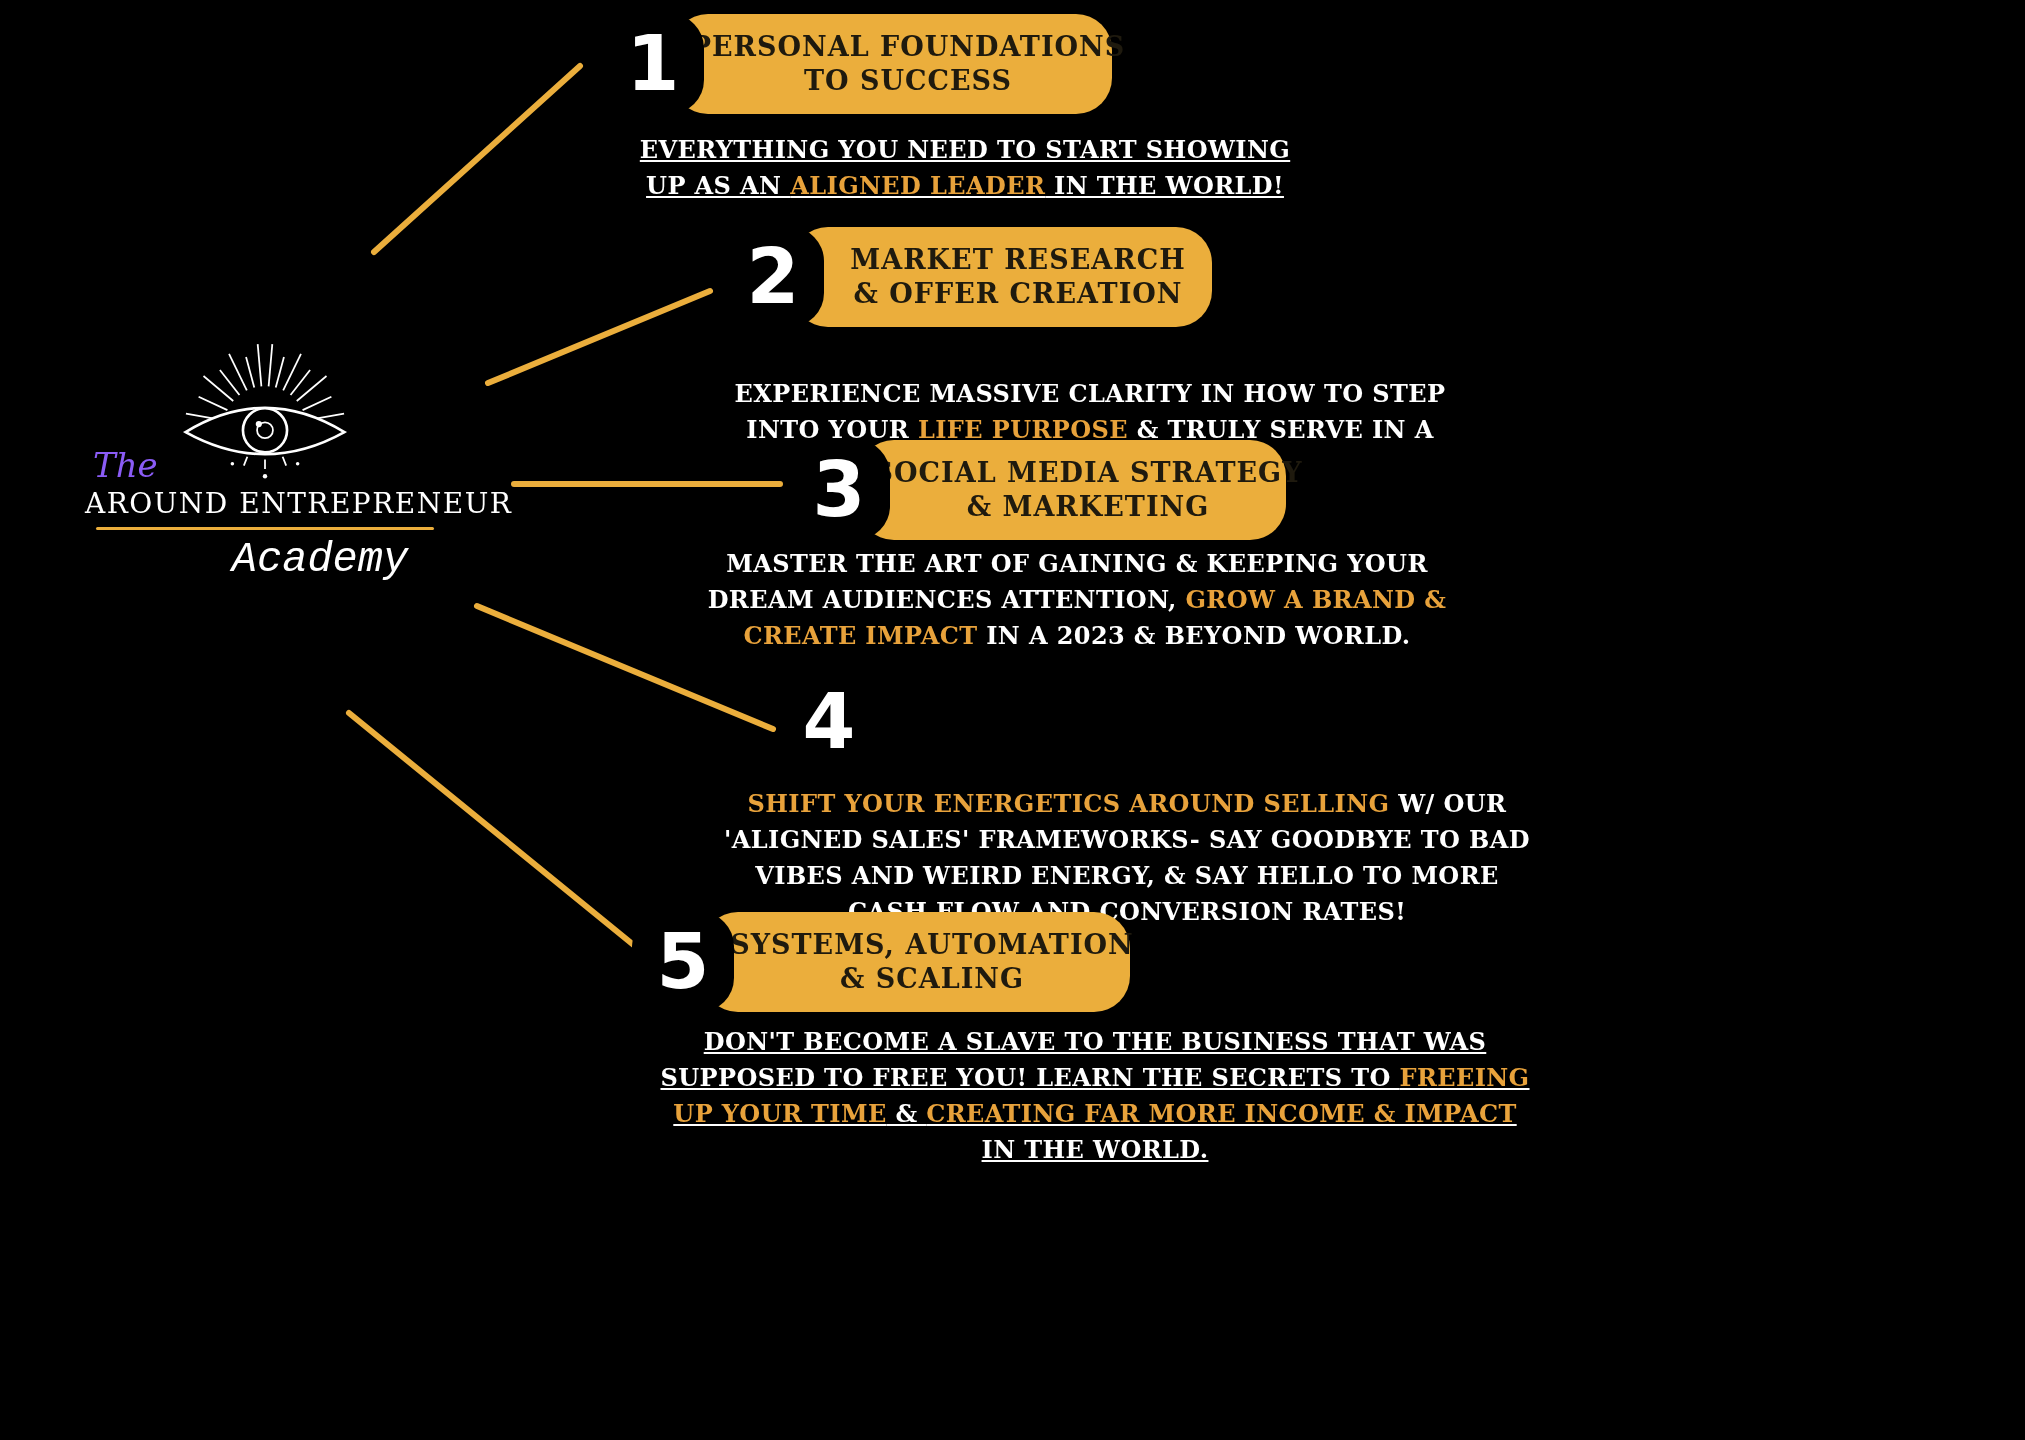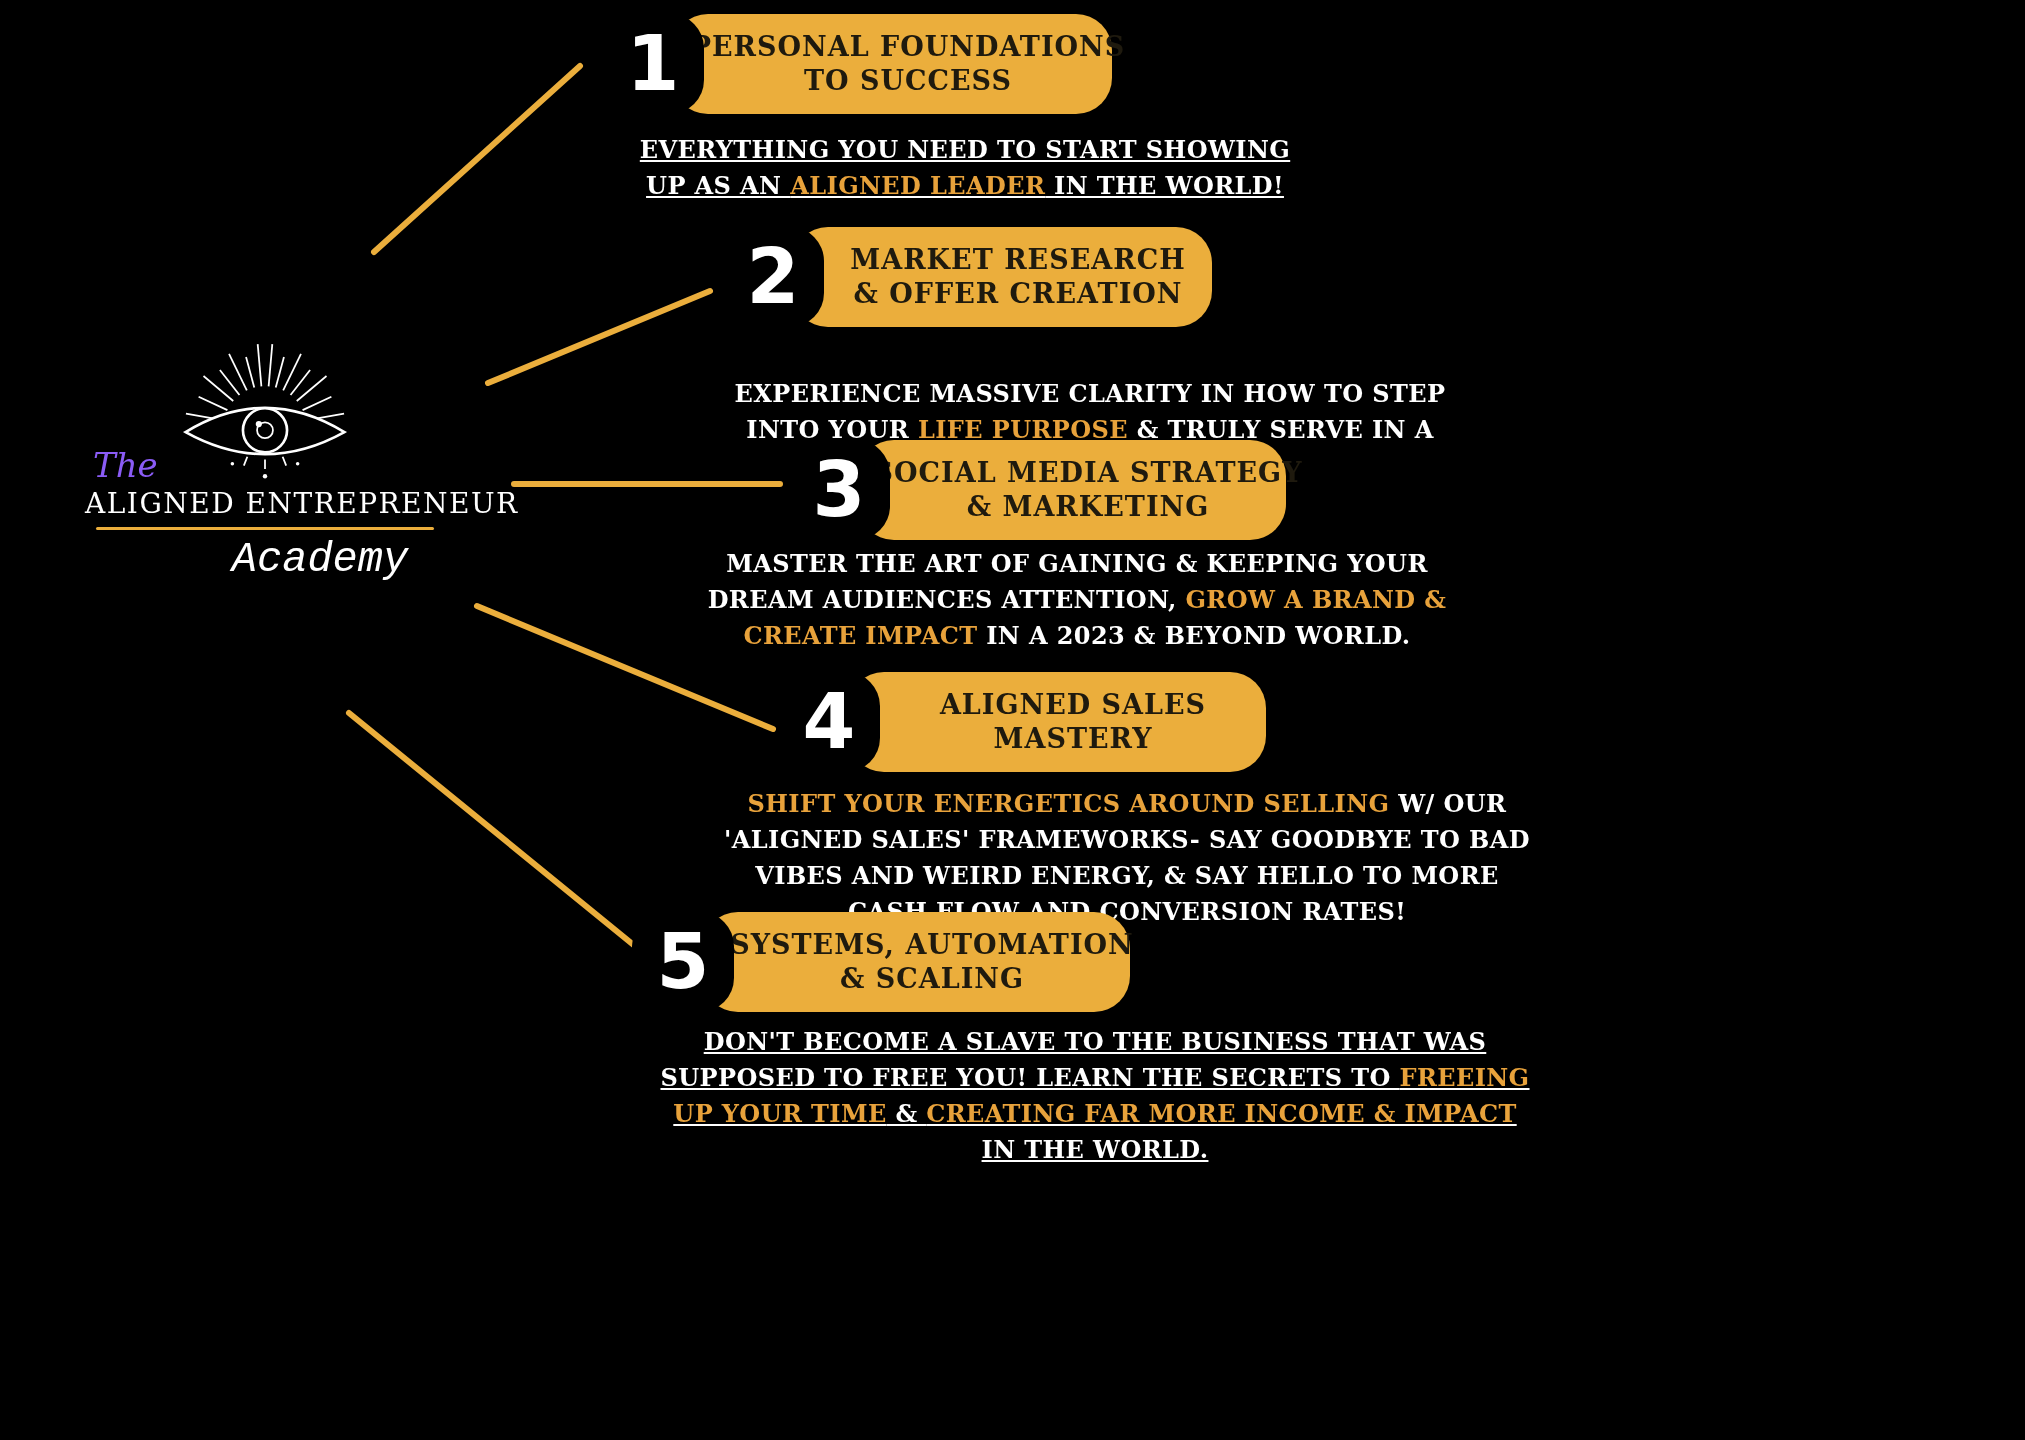--- a/index.html
+++ b/index.html
@@ -110,21 +110,21 @@
       <circle cx="125" cy="108" r="25" stroke="#ffffff" stroke-width="3" fill="#000000"></circle>
       <circle cx="125" cy="108" r="9" fill="none" stroke="#ffffff" stroke-width="2"></circle>
       <circle cx="118" cy="101" r="3.5" fill="#ffffff"></circle>
       <line x1="125" y1="141" x2="125" y2="152" stroke="#ffffff" stroke-width="2"></line>
       <line x1="105" y1="138" x2="101" y2="148" stroke="#ffffff" stroke-width="2"></line>
       <line x1="145" y1="138" x2="149" y2="148" stroke="#ffffff" stroke-width="2"></line>
       <circle cx="88" cy="146" r="2" fill="#ffffff"></circle>
       <circle cx="162" cy="146" r="2" fill="#ffffff"></circle>
       <circle cx="125" cy="160" r="2.5" fill="#ffffff"></circle>
     </svg>
-    <div class="logo-name">ALIGNED ENTREPRENEUR</div>
+    <div class="logo-name">AROUND ENTREPRENEUR</div>
     <div class="logo-underline"></div>
     <div class="logo-academy">Academy</div>
   </div>
 
   <div class="pillrow" style="left:602px;top:14px;">
     <div class="numblock">
         <span>1</span>
       </div>
     <div class="goldpill" style="width:440px;">
       <div class="tl">PERSONAL FOUNDATIONS</div>
@@ -152,24 +152,20 @@
       <div class="tl">SOCIAL MEDIA STRATEGY</div>
       <div class="tl">&amp; MARKETING</div>
     </div>
   </div>
   <div class="desc" style="left:692px;top:546px;width:770px;"><span>MASTER THE ART OF GAINING &amp; KEEPING YOUR DREAM AUDIENCES ATTENTION, </span><span class="gold">GROW A BRAND &amp; CREATE IMPACT</span><span> IN A 2023 &amp; BEYOND WORLD.</span></div>
 
   <div class="pillrow" style="left:778px;top:672px;">
     <div class="numblock">
         <span>4</span>
       </div>
-    <div class="goldpill" style="width:418px;">
-      <div class="tl">ALIGNED SALES</div>
-      <div class="tl">MASTERY</div>
-    </div>
   </div>
   <div class="desc" style="left:712px;top:786px;width:830px;"><span class="gold">SHIFT YOUR ENERGETICS AROUND SELLING</span><span> W/ OUR 'ALIGNED SALES' FRAMEWORKS- SAY GOODBYE TO BAD VIBES AND WEIRD ENERGY, &amp; SAY HELLO TO MORE CASH FLOW AND CONVERSION RATES!</span></div>
 
   <div class="pillrow" style="left:632px;top:912px;">
     <div class="numblock">
         <span>5</span>
       </div>
     <div class="goldpill" style="width:428px;">
       <div class="tl">SYSTEMS, AUTOMATION</div>
       <div class="tl">&amp; SCALING</div>

